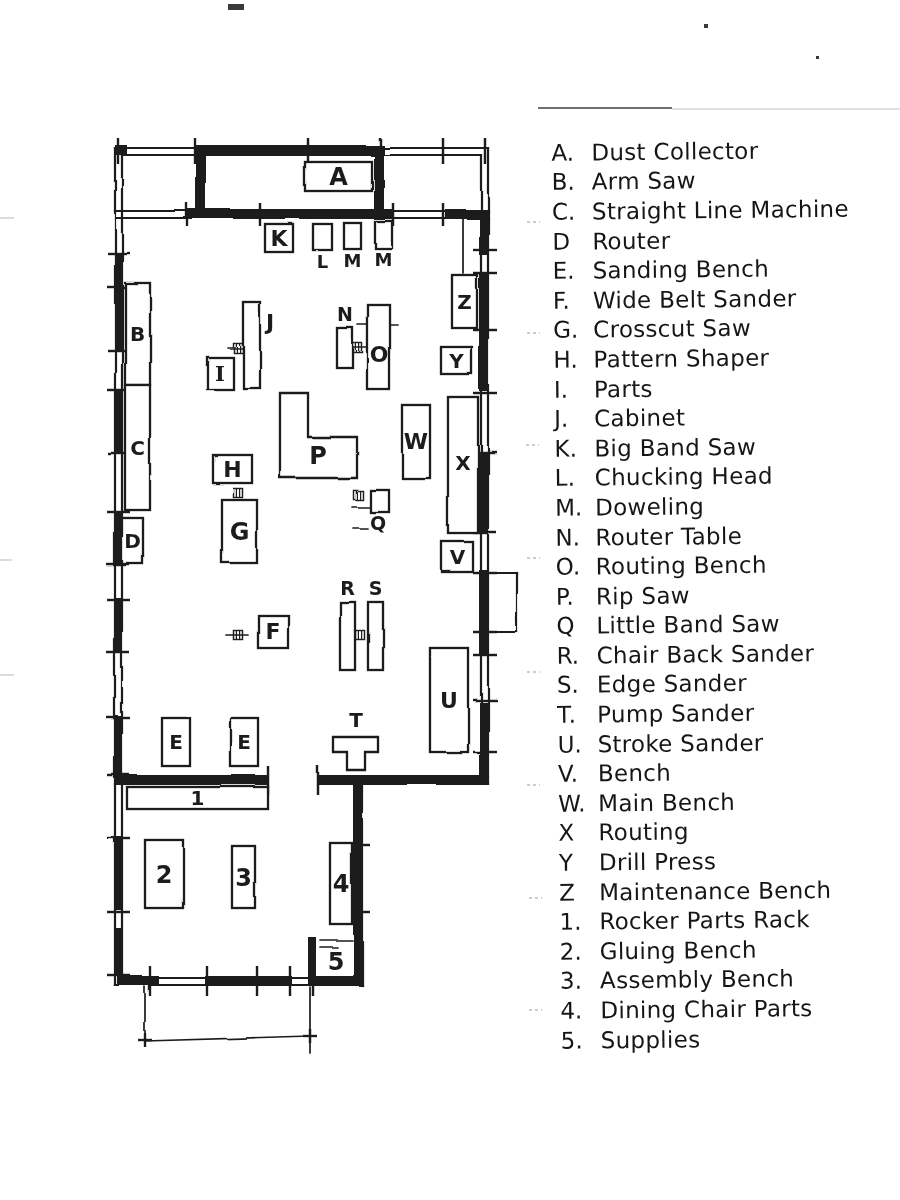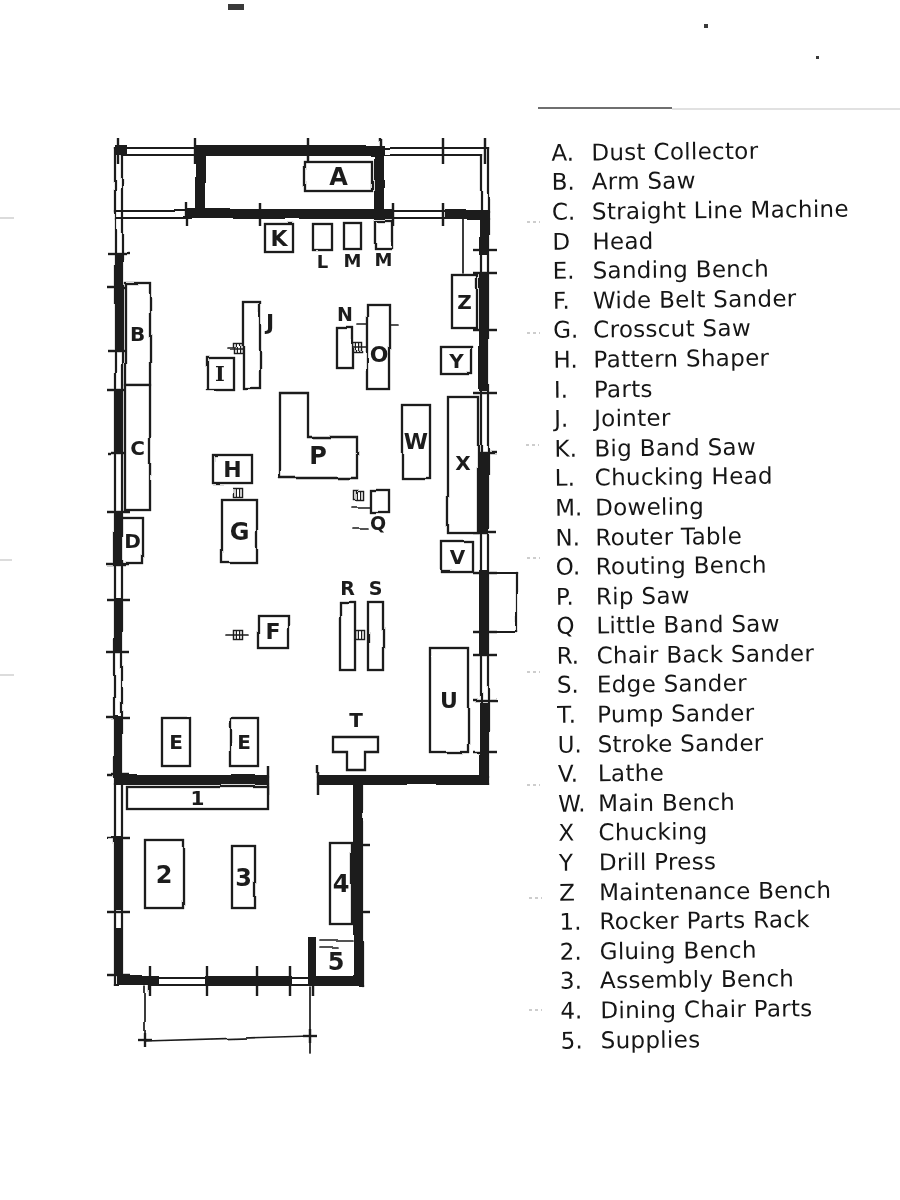--- a/index.html
+++ b/index.html
@@ -254,21 +254,21 @@
       <div class="lg-row">
         <span class="lg-key">B.</span>
         <span class="lg-label">Arm Saw</span>
       </div>
       <div class="lg-row">
         <span class="lg-key">C.</span>
         <span class="lg-label">Straight Line Machine</span>
       </div>
       <div class="lg-row">
         <span class="lg-key">D</span>
-        <span class="lg-label">Head</span>
+        <span class="lg-label">Router</span>
       </div>
       <div class="lg-row">
         <span class="lg-key">E.</span>
         <span class="lg-label">Sanding Bench</span>
       </div>
       <div class="lg-row">
         <span class="lg-key">F.</span>
         <span class="lg-label">Wide Belt Sander</span>
       </div>
       <div class="lg-row">
@@ -278,21 +278,21 @@
       <div class="lg-row">
         <span class="lg-key">H.</span>
         <span class="lg-label">Pattern Shaper</span>
       </div>
       <div class="lg-row">
         <span class="lg-key">I.</span>
         <span class="lg-label">Parts</span>
       </div>
       <div class="lg-row">
         <span class="lg-key">J.</span>
-        <span class="lg-label">Jointer</span>
+        <span class="lg-label">Cabinet</span>
       </div>
       <div class="lg-row">
         <span class="lg-key">K.</span>
         <span class="lg-label">Big Band Saw</span>
       </div>
       <div class="lg-row">
         <span class="lg-key">L.</span>
         <span class="lg-label">Chucking Head</span>
       </div>
       <div class="lg-row">
@@ -326,29 +326,29 @@
       <div class="lg-row">
         <span class="lg-key">T.</span>
         <span class="lg-label">Pump Sander</span>
       </div>
       <div class="lg-row">
         <span class="lg-key">U.</span>
         <span class="lg-label">Stroke Sander</span>
       </div>
       <div class="lg-row">
         <span class="lg-key">V.</span>
-        <span class="lg-label">Lathe</span>
+        <span class="lg-label">Bench</span>
       </div>
       <div class="lg-row">
         <span class="lg-key">W.</span>
         <span class="lg-label">Main Bench</span>
       </div>
       <div class="lg-row">
         <span class="lg-key">X</span>
-        <span class="lg-label">Chucking</span>
+        <span class="lg-label">Routing</span>
       </div>
       <div class="lg-row">
         <span class="lg-key">Y</span>
         <span class="lg-label">Drill Press</span>
       </div>
       <div class="lg-row">
         <span class="lg-key">Z</span>
         <span class="lg-label">Maintenance Bench</span>
       </div>
       <div class="lg-row">

